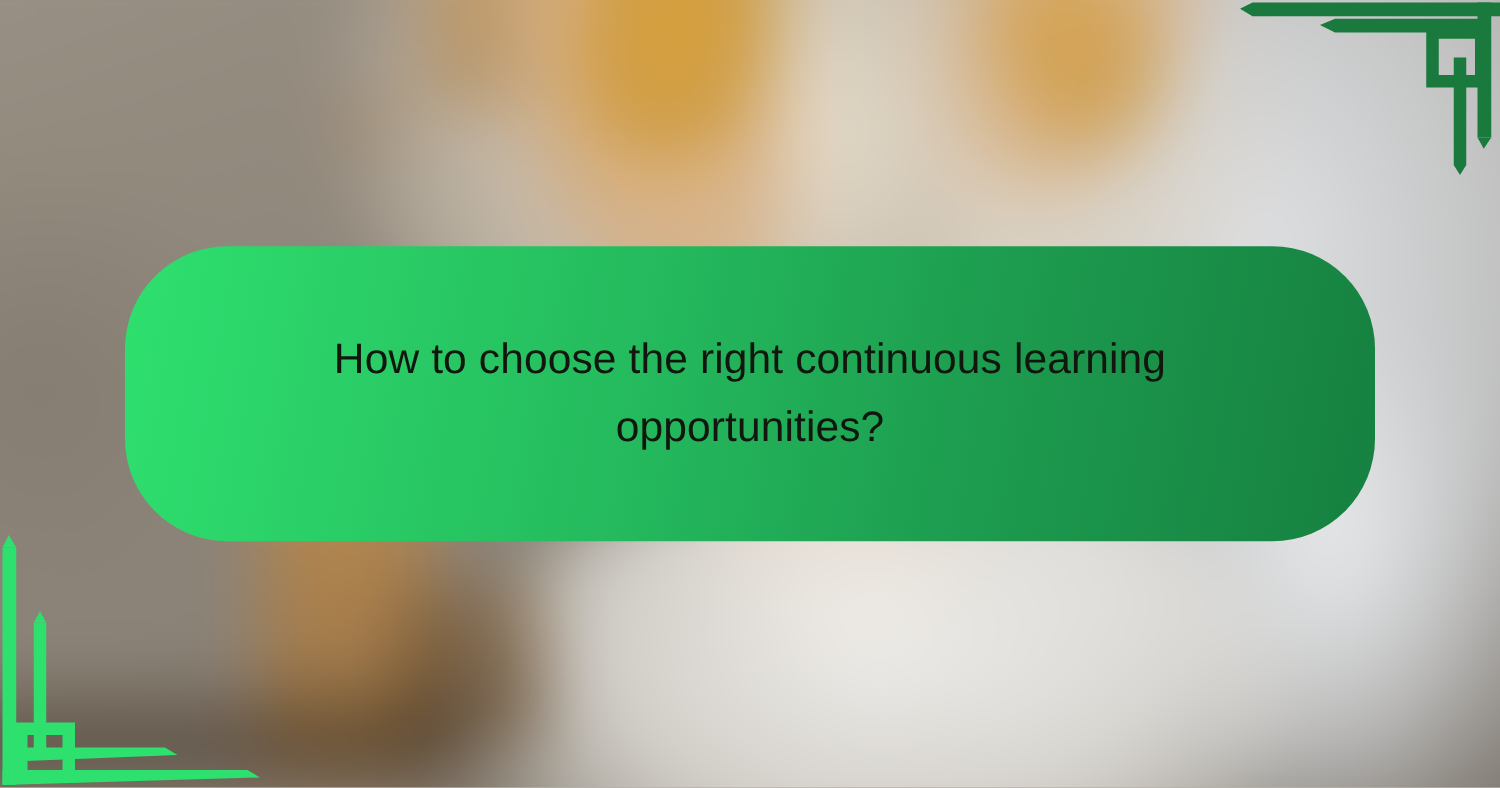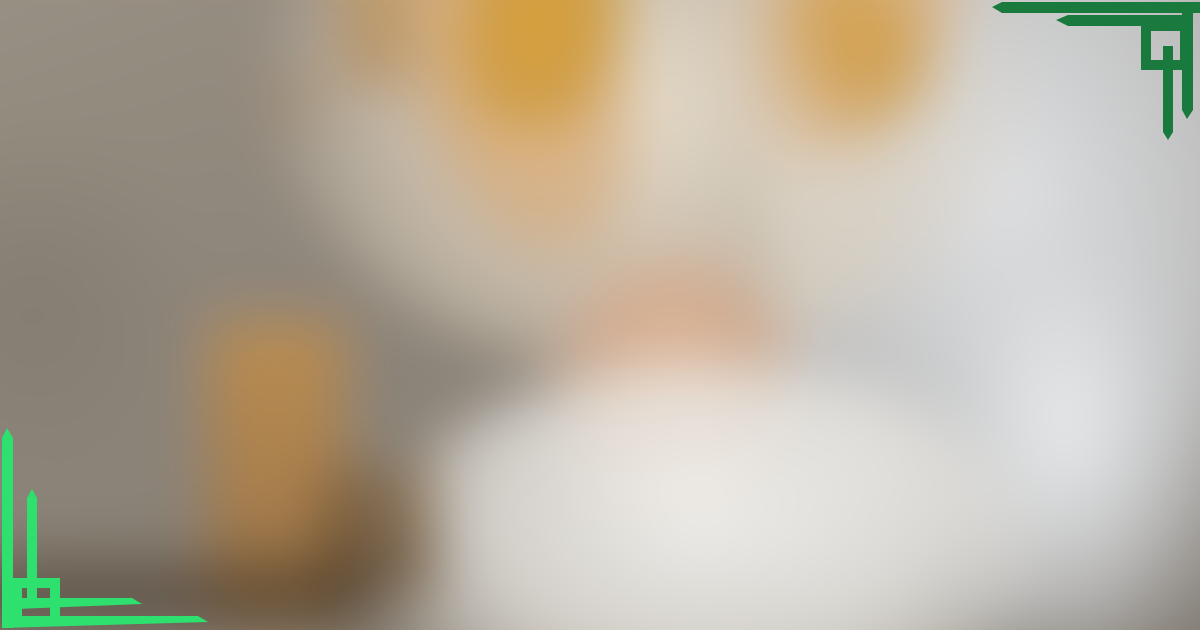--- a/index.html
+++ b/index.html
@@ -223,14 +223,17 @@
       <polygon points="27,78 37,78 32,69"></polygon>
 
       <polygon points="2,196 198,196 208,202 2,208"></polygon>
 
       <polygon points="16,178 132,178 142,184 16,189"></polygon>
 
       <rect x="17" y="163" width="38" height="38" fill="none" stroke="#2ee06e" stroke-width="10"></rect>
     </g>
   </svg>
 
+  <div class="headline-card">
+    <h1 class="headline-text">How to choose the right continuous learning opportunities?</h1>
+  </div>
 
 </div>
 
 </body></html>

